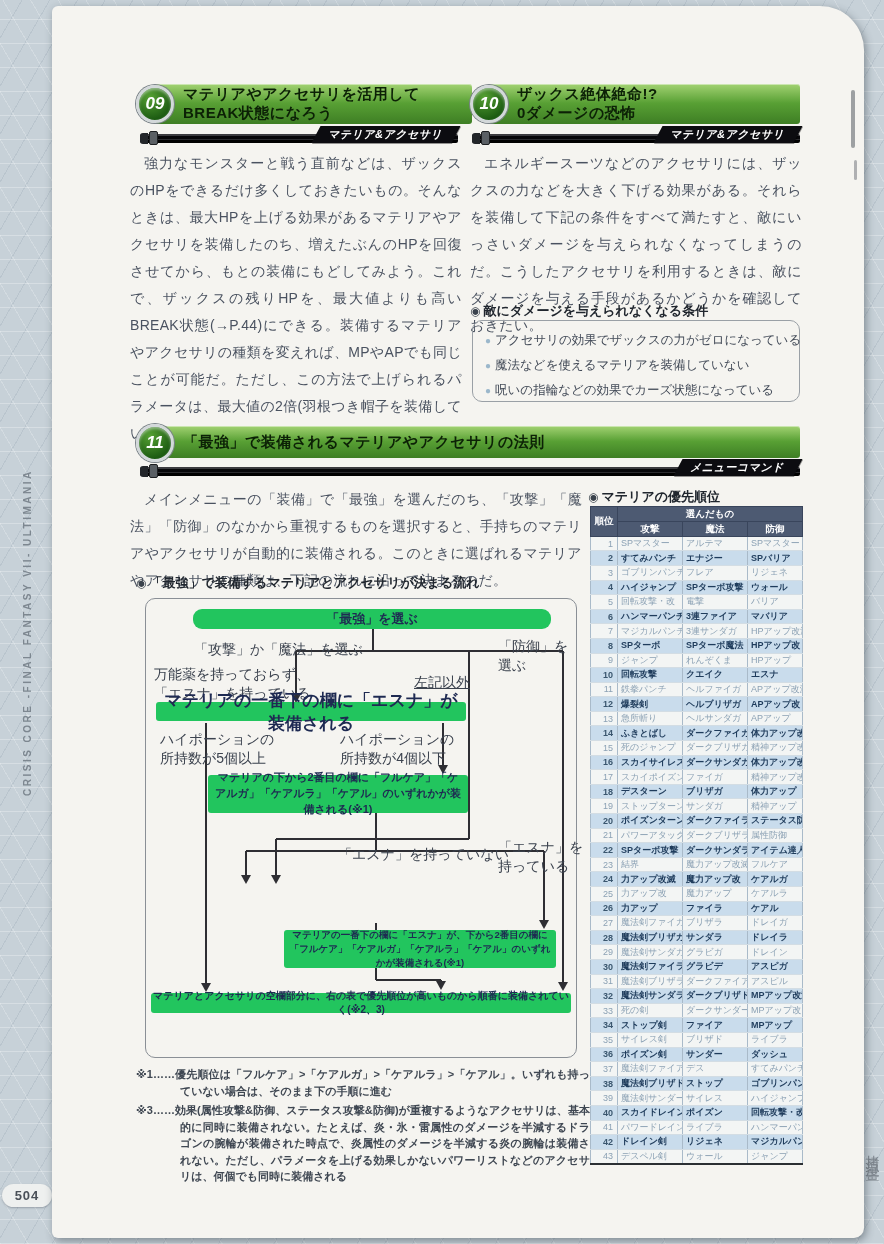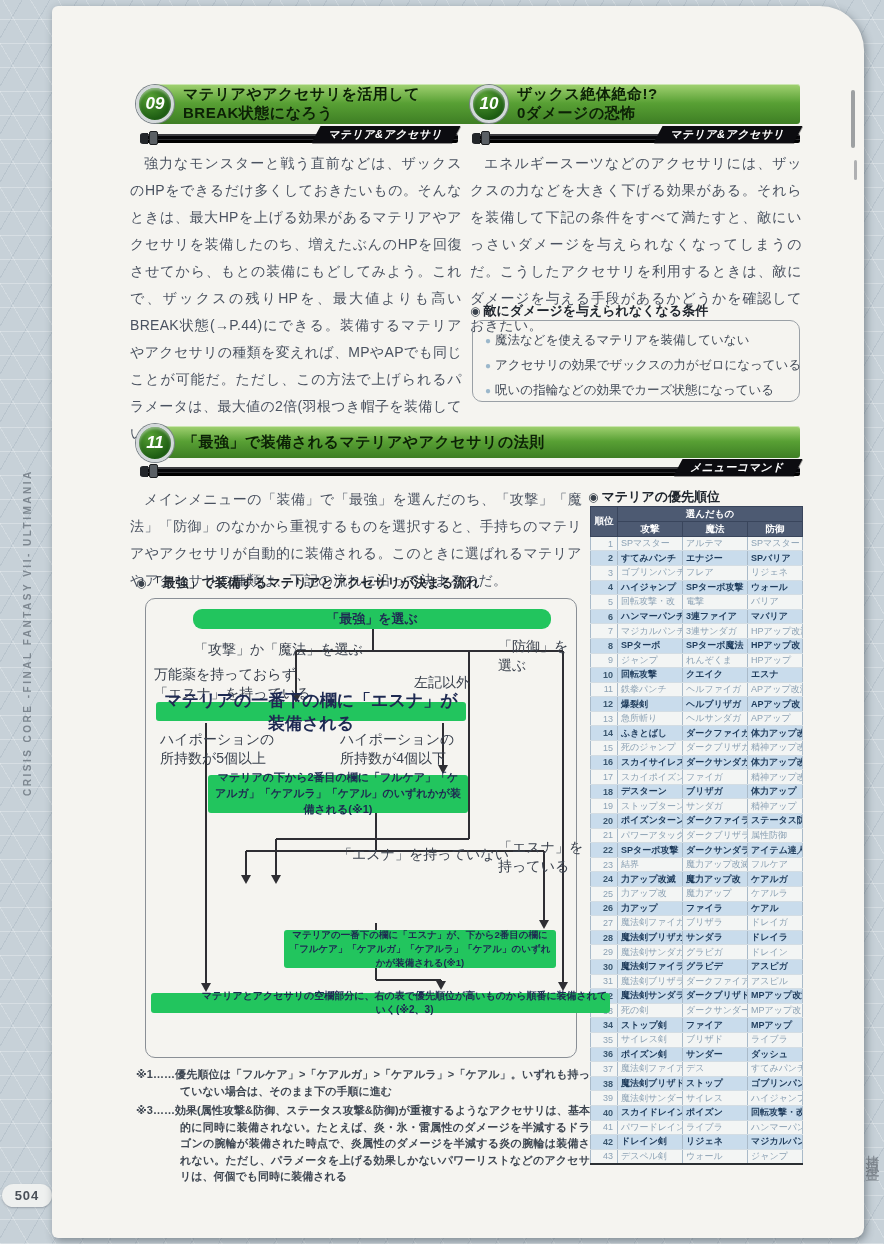--- a/index.html
+++ b/index.html
@@ -128,21 +128,21 @@
 <body>
 
 <div class="sidebar-title">CRISIS CORE -FINAL FANTASY VII- ULTIMANIA</div>
 <div class="page-pill">504</div>
 <div class="watermark">拷貝漫畫</div>
 
 <div class="page">
   <div class="edge-dark"></div>
   <div class="edge-dark2"></div>
 
-  <div class="sec-header" style="left:84px; top:78px; width:368px;">
+  <div class="sec-header" style="left:84px; top:78px; width:336px;">
     <div class="badge">09</div>
     <div class="bar">
       <div class="bar-line">マテリアやアクセサリを活用して</div>
       <div class="bar-line">BREAK状態になろう</div>
     </div>
   </div>
   <div class="divider" style="left:88px; top:123px; width:318px;">
     <div class="sword"></div>
     <div class="sword-cap"></div>
     <div class="sword-hilt"></div>
@@ -167,22 +167,22 @@
         <span>マテリア&amp;アクセサリ</span>
       </div>
   </div>
   <div class="body-text" style="left:418px; top:144px; width:332px;">エネルギースーツなどのアクセサリには、ザックスの力などを大きく下げる効果がある。それらを装備して下記の条件をすべて満たすと、敵にいっさいダメージを与えられなくなってしまうのだ。こうしたアクセサリを利用するときは、敵にダメージを与える手段があるかどうかを確認しておきたい。</div>
 
   <div class="subhead" style="left:418px; top:296px;text-align:right;">
     <span class="bullet-icon">◉</span><span>敵にダメージを与えられなくなる条件</span>
   </div>
   <div class="cond-box" style="left:420px; top:314px; width:328px; height:82px;">
     <ul>
+        <li><span class="dot">●</span><span>アクセサリの効果でザックスの力がゼロになっている</span></li>
         <li><span class="dot">●</span><span>魔法などを使えるマテリアを装備していない</span></li>
-        <li><span class="dot">●</span><span>アクセサリの効果でザックスの力がゼロになっている</span></li>
         <li><span class="dot">●</span><span>呪いの指輪などの効果でカーズ状態になっている</span></li>
       </ul>
   </div>
 
   <div class="sec-header" style="left:84px; top:420px; width:664px; height:36px;">
     <div class="badge" style="top:-2px;">11</div>
     <div class="bar single" style="bottom:4px;">
       <div class="bar-line">「最強」で装備されるマテリアやアクセサリの法則</div>
     </div>
   </div>
@@ -212,29 +212,29 @@
         <path d="M393,321 h10 l-5,9 z"></path>
         <path d="M55,384 h10 l-5,9 z"></path>
         <path d="M290,382 h10 l-5,9 z"></path>
         <path d="M412,383 h10 l-5,9 z"></path>
       </g>
     </svg>
     <div class="fc-node" style="left:47px; top:10px; width:358px; height:20px; font-size:13px; border-radius:9px;">「最強」を選ぶ</div>
     <div class="fc-label" style="left:48px; top:41px;">「攻撃」か「魔法」を選ぶ</div>
     <div class="fc-label" style="left:352px; top:38px;"><span>「防御」を</span><br><span>選ぶ</span></div>
     <div class="fc-label" style="left:8px; top:66px;"><span>万能薬を持っておらず、</span><br><span>「エスナ」を持っている</span></div>
-    <div class="fc-label" style="left:268px; top:74px;">左記以外</div>
+    <div class="fc-label" style="left:268px; top:74px;text-decoration:underline;">左記以外</div>
     <div class="fc-node" style="left:10px; top:103px; width:310px; height:19px; font-size:17px; justify-content:flex-start; padding-left:0;">マテリアの一番下の欄に「エスナ」が装備される</div>
     <div class="fc-label" style="left:14px; top:131px;"><span>ハイポーションの</span><br><span>所持数が5個以上</span></div>
     <div class="fc-label" style="left:194px; top:131px;"><span>ハイポーションの</span><br><span>所持数が4個以下</span></div>
     <div class="fc-node" style="left:62px; top:176px; width:260px; height:38px; font-size:11px; line-height:1.45; padding:0 6px;">マテリアの下から2番目の欄に「フルケア」「ケアルガ」「ケアルラ」「ケアル」のいずれかが装備される(※1)</div>
     <div class="fc-label" style="left:192px; top:246px;">「エスナ」を持っていない</div>
     <div class="fc-label" style="left:352px; top:239px;"><span>「エスナ」を</span><br><span>持っている</span></div>
     <div class="fc-node" style="left:138px; top:331px; width:272px; height:38px; font-size:9.5px; line-height:1.5; padding:0 4px;">マテリアの一番下の欄に「エスナ」が、下から2番目の欄に「フルケア」「ケアルガ」「ケアルラ」「ケアル」のいずれかが装備される(※1)</div>
-    <div class="fc-node" style="left:5px; top:394px; width:459px; height:20px; font-size:10px;padding-left:48px;">マテリアとアクセサリの空欄部分に、右の表で優先順位が高いものから順番に装備されていく(※2、3)</div>
+    <div class="fc-node" style="left:5px; top:394px; width:420px; height:20px; font-size:10px;">マテリアとアクセサリの空欄部分に、右の表で優先順位が高いものから順番に装備されていく(※2、3)</div>
   </div>
 
   <div class="footnotes" style="left:84px; top:1060px; width:454px;">
     <p>※1……優先順位は「フルケア」&gt;「ケアルガ」&gt;「ケアルラ」&gt;「ケアル」。いずれも持っていない場合は、そのまま下の手順に進む</p>
     <p>※3……効果(属性攻撃&amp;防御、ステータス攻撃&amp;防御)が重複するようなアクセサリは、基本的に同時に装備されない。たとえば、炎・氷・雷属性のダメージを半減するドラゴンの腕輪が装備された時点で、炎属性のダメージを半減する炎の腕輪は装備されない。ただし、パラメータを上げる効果しかないパワーリストなどのアクセサリは、何個でも同時に装備される</p>
   </div>
 
   <div class="subhead" style="left:536px; top:482px;">
     <span class="bullet-icon">◉</span><span>マテリアの優先順位</span>
   </div>

